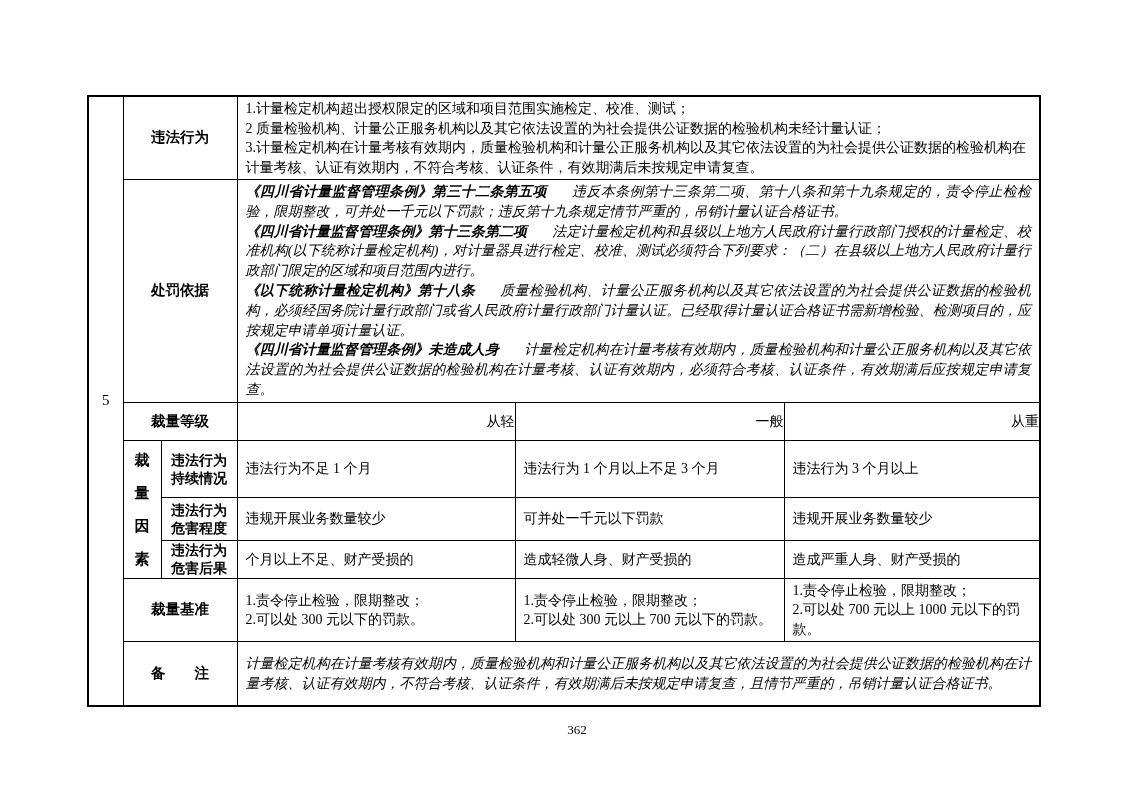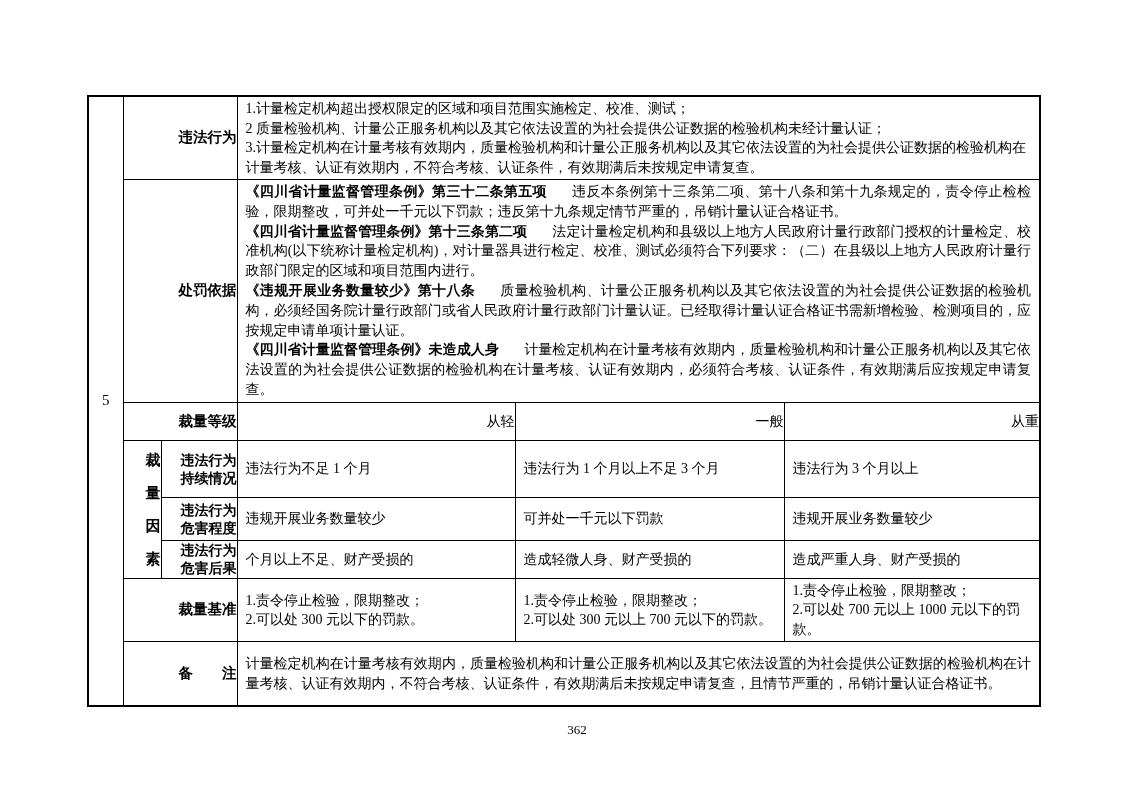--- a/index.html
+++ b/index.html
@@ -20,26 +20,26 @@
   td {
     border: 1px solid #000;
     font-size: 14px;
     line-height: 19.5px;
     vertical-align: middle;
     overflow: hidden;
   }
   .head {
     font-family: "Liberation Sans", "DejaVu Sans", sans-serif;
     font-weight: bold;
-    text-align: right;
+    text-align: center;
     font-size: 14.5px;
   }
   .num-cell { text-align: center; vertical-align: middle; font-size: 15px; }
   .content { padding: 2px 8px; text-align: left; margin-top: 48px; }
-  .just { text-align: justify; }
+  .just { text-align: justify; font-style: italic; }
   .top { vertical-align: top; }
   .ctr { text-align: right; }
   .sub-label { white-space: pre-line; line-height: 18px; font-size: 14px; }
   .vlabel {
     white-space: pre-line;
     line-height: 33px;
     font-size: 15px;
     vertical-align: middle;
   }
   .para span.bt {
@@ -83,21 +83,21 @@
         <div>2 质量检验机构、计量公正服务机构以及其它依法设置的为社会提供公证数据的检验机构未经计量认证；</div>
         <div>3.计量检定机构在计量考核有效期内，质量检验机构和计量公正服务机构以及其它依法设置的为社会提供公证数据的检验机构在计量考核、认证有效期内，不符合考核、认证条件，有效期满后未按规定申请复查。</div>
       </td>
     </tr>
 
     <tr class="r2">
       <td colspan="2" class="head">处罚依据</td>
       <td colspan="3" class="content top just" style="line-height:19.8px">
         <div class="para"><span class="bt">《四川省计量监督管理条例》第三十二条第五项</span><span>违反本条例第十三条第二项、第十八条和第十九条规定的，责令停止检检验，限期整改，可并处一千元以下罚款；违反第十九条规定情节严重的，吊销计量认证合格证书。</span></div>
         <div class="para"><span class="bt">《四川省计量监督管理条例》第十三条第二项</span><span>法定计量检定机构和县级以上地方人民政府计量行政部门授权的计量检定、校准机构(以下统称计量检定机构)，对计量器具进行检定、校准、测试必须符合下列要求：（二）在县级以上地方人民政府计量行政部门限定的区域和项目范围内进行。</span></div>
-        <div class="para"><span class="bt">《违规开展业务数量较少》第十八条</span><span>质量检验机构、计量公正服务机构以及其它依法设置的为社会提供公证数据的检验机构，必须经国务院计量行政部门或省人民政府计量行政部门计量认证。已经取得计量认证合格证书需新增检验、检测项目的，应按规定申请单项计量认证。</span></div>
+        <div class="para"><span class="bt">《以下统称计量检定机构》第十八条</span><span>质量检验机构、计量公正服务机构以及其它依法设置的为社会提供公证数据的检验机构，必须经国务院计量行政部门或省人民政府计量行政部门计量认证。已经取得计量认证合格证书需新增检验、检测项目的，应按规定申请单项计量认证。</span></div>
         <div class="para"><span class="bt">《四川省计量监督管理条例》未造成人身</span><span>计量检定机构在计量考核有效期内，质量检验机构和计量公正服务机构以及其它依法设置的为社会提供公证数据的检验机构在计量考核、认证有效期内，必须符合考核、认证条件，有效期满后应按规定申请复查。</span></div>
       </td>
     </tr>
 
     <tr class="r3">
       <td colspan="2" class="head">裁量等级</td>
       <td class="ctr">从轻</td>
       <td class="ctr">一般</td>
       <td class="ctr">从重</td>
     </tr>

